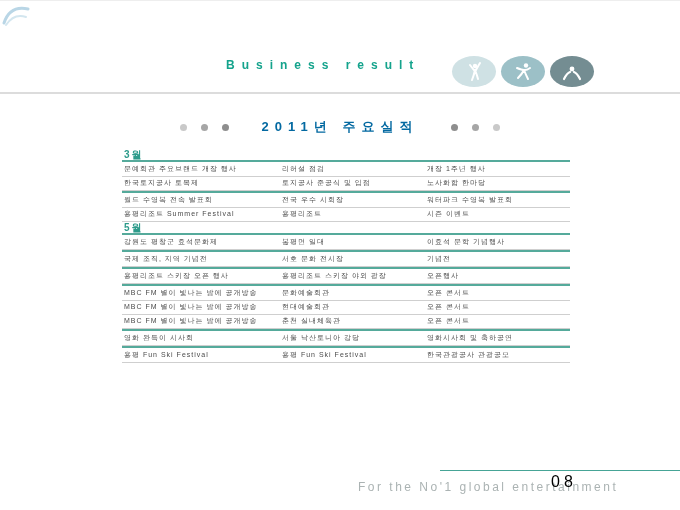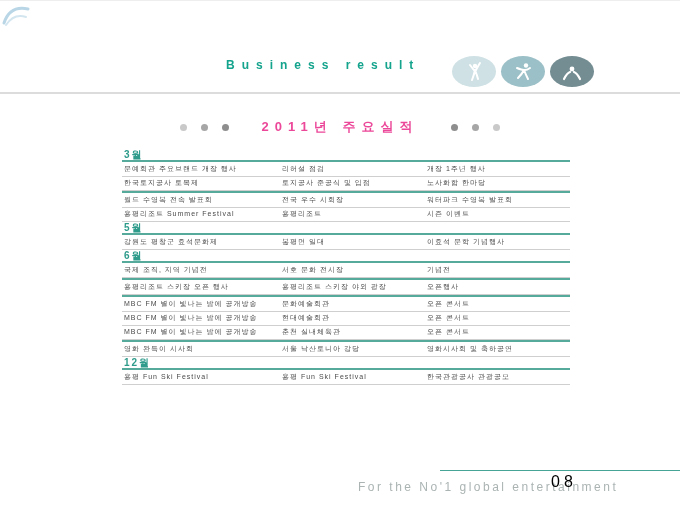--- a/index.html
+++ b/index.html
@@ -18,21 +18,21 @@
   .header-icons{position:absolute;left:452px;top:55px;display:flex;gap:5px;}
   .oval{width:44px;height:31px;border-radius:50%;position:relative;display:flex;align-items:center;justify-content:center;}
   .oval-1{background:#cfe1e4;}
   .oval-2{background:#9cc0c7;}
   .oval-3{background:#748d92;}
   .hr-gray{position:absolute;top:91px;left:0;width:680px;height:2px;background:#dcdcdc;}
   
   .title-row{position:absolute;top:117px;left:0;width:680px;display:flex;justify-content:center;align-items:center;}
   .dot{width:7px;height:7px;border-radius:50%;margin:0 7px;}
   .slide-title{
-    font-size:13px;font-weight:bold;color:#ec4899;letter-spacing:6px;
+    font-size:13px;font-weight:bold;color:#0369a1;letter-spacing:6px;
     margin:0 26px;white-space:nowrap;
   }
   
   .results-table{position:absolute;left:122px;top:148px;width:448px;}
   .month-label{
     color:#2e9b8b;font-weight:bold;font-size:10px;letter-spacing:2px;
     padding:2px 0 1px 2px;line-height:8px;
   }
   .month-rule{height:2px;background:#55aa9b;margin-bottom:1px;}
   .t-row{display:flex;border-bottom:1px solid #cfcfcf;align-items:flex-start;}
@@ -123,21 +123,20 @@
       <div class="t-cell c2">용평리조트</div>
       <div class="t-cell c3">시즌 이벤트</div>
     </div>
     <div class="month-label">5월</div>
     <div class="month-rule"></div>
     <div class="t-row">
       <div class="t-cell c1">강원도 평창군 효석문화제</div>
       <div class="t-cell c2">봉평면 일대</div>
       <div class="t-cell c3">이효석 문학 기념행사</div>
     </div>
-    <div class="month-label">6월</div>
     <div class="month-rule"></div>
     <div class="t-row">
       <div class="t-cell c1">국제 조직, 지역 기념전</div>
       <div class="t-cell c2">서호 문화 전시장</div>
       <div class="t-cell c3">기념전</div>
     </div>
     <div class="month-rule"></div>
     <div class="t-row">
       <div class="t-cell c1">용평리조트 스키장 오픈 행사</div>
       <div class="t-cell c2">용평리조트 스키장 야외 광장</div>
@@ -158,21 +157,20 @@
       <div class="t-cell c1">MBC FM 별이 빛나는 밤에 공개방송</div>
       <div class="t-cell c2">춘천 실내체육관</div>
       <div class="t-cell c3">오픈 콘서트</div>
     </div>
     <div class="month-rule"></div>
     <div class="t-row">
       <div class="t-cell c1">영화 완득이 시사회</div>
       <div class="t-cell c2">서울 낙산토니아 강당</div>
       <div class="t-cell c3">영화시사회 및 축하공연</div>
     </div>
-    <div class="month-label">12월</div>
     <div class="month-rule"></div>
     <div class="t-row">
       <div class="t-cell c1">용평 Fun Ski Festival</div>
       <div class="t-cell c2">용평 Fun Ski Festival</div>
       <div class="t-cell c3">한국관광공사 관광공모</div>
     </div>
   </div>
 
 <div class="footer-rule"></div>
 <div class="tagline">For the No'1 global entertainment</div>

